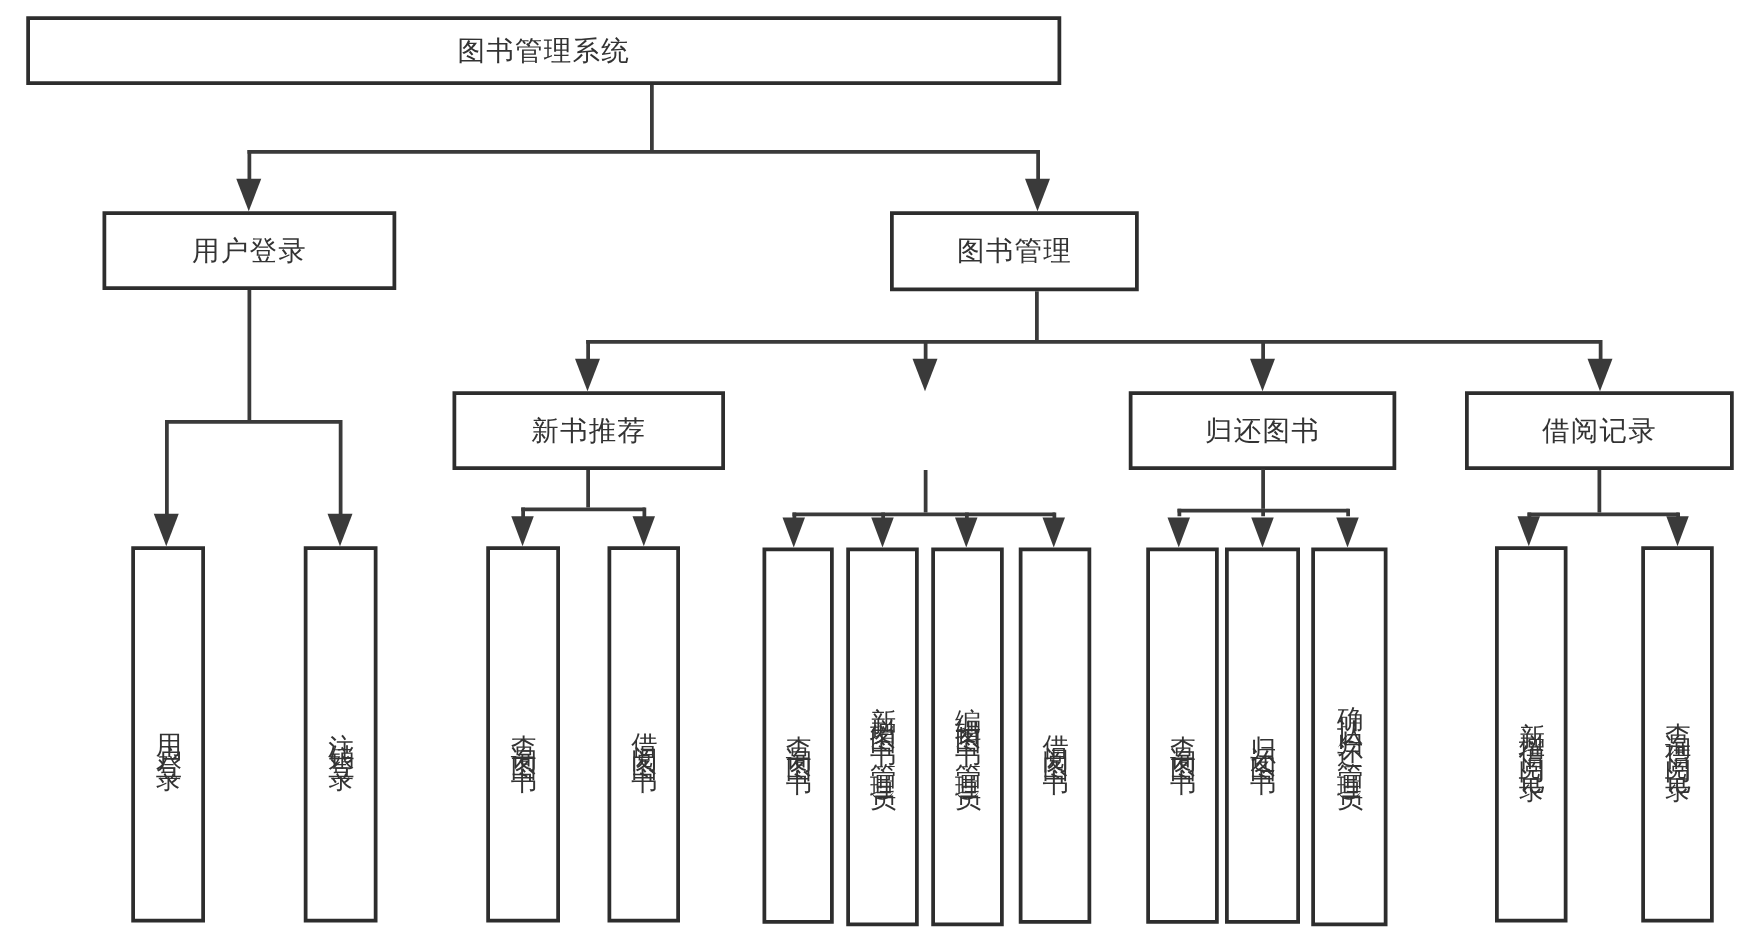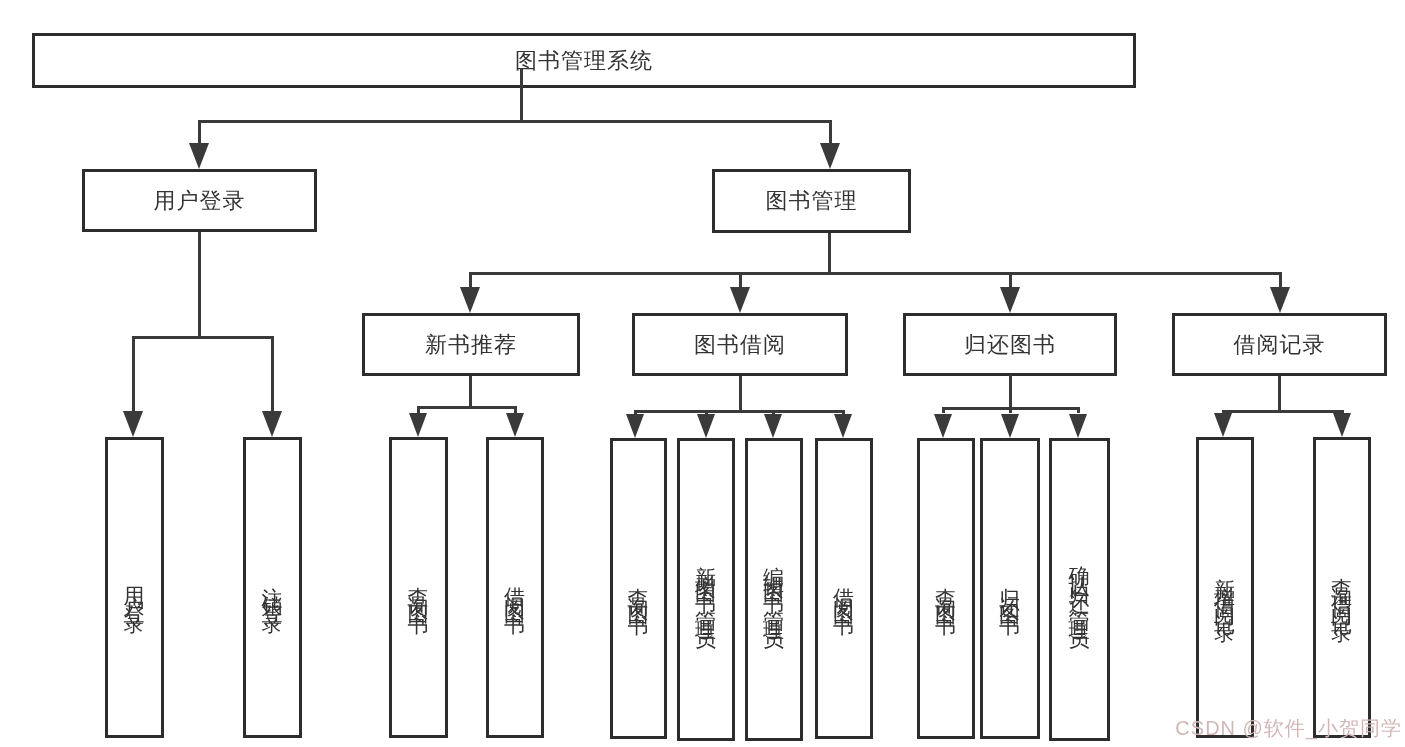--- a/index.html
+++ b/index.html
@@ -28,21 +28,21 @@
   .watermark{
     position:absolute;right:3px;bottom:5px;font-size:20px;letter-spacing:1px;
     color:#d2b6b6;z-index:5;white-space:nowrap;
   }
 </style>
 </head>
 <body>
 
 <div class="canvas">
 
-  <div class="box hbox" style="left:32px;top:13px;width:1104px;height:55px;margin-top:20px;">
+  <div class="box hbox" style="left:21px;top:13px;width:828px;height:55px;">
     <span>图书管理系统</span>
   </div>
 
   <div class="vl" style="left:520px;top:68px;height:52px;"></div>
   <div class="hl" style="left:198px;top:120px;width:634px;"></div>
   <div class="vl" style="left:198px;top:120px;height:26px;"></div>
   <div class="ah" style="left:189px;top:143px;"></div>
   <div class="vl" style="left:829px;top:120px;height:26px;"></div>
   <div class="ah" style="left:820px;top:143px;"></div>
 
@@ -66,23 +66,20 @@
   <div class="ah" style="left:460px;top:287px;"></div>
   <div class="vl" style="left:739px;top:272px;height:16px;"></div>
   <div class="ah" style="left:730px;top:287px;"></div>
   <div class="vl" style="left:1009px;top:272px;height:16px;"></div>
   <div class="ah" style="left:1000px;top:287px;"></div>
   <div class="vl" style="left:1279px;top:272px;height:16px;"></div>
   <div class="ah" style="left:1270px;top:287px;"></div>
 
   <div class="box hbox" style="left:362px;top:313px;width:218px;height:63px;">
     <span>新书推荐</span>
-  </div>
-  <div class="box hbox" style="left:632px;top:313px;width:216px;height:63px;">
-    <span>图书借阅</span>
   </div>
   <div class="box hbox" style="left:903px;top:313px;width:214px;height:63px;">
     <span>归还图书</span>
   </div>
   <div class="box hbox" style="left:1172px;top:313px;width:215px;height:63px;">
     <span>借阅记录</span>
   </div>
 
   <div class="vl" style="left:469px;top:376px;height:30px;"></div>
   <div class="hl" style="left:417px;top:406px;width:99px;"></div>
@@ -155,15 +152,14 @@
     <span class="vtext">确认归还（管理员）</span>
   </div>
 
   <div class="box leaf" style="left:1196px;top:437px;width:58px;height:301px;">
     <span class="vtext">新增借阅记录</span>
   </div>
   <div class="box leaf" style="left:1313px;top:437px;width:58px;height:301px;">
     <span class="vtext">查询借阅记录</span>
   </div>
 
-  <div class="watermark">CSDN @软件_小贺同学</div>
 
 </div>
 
 </body></html>

